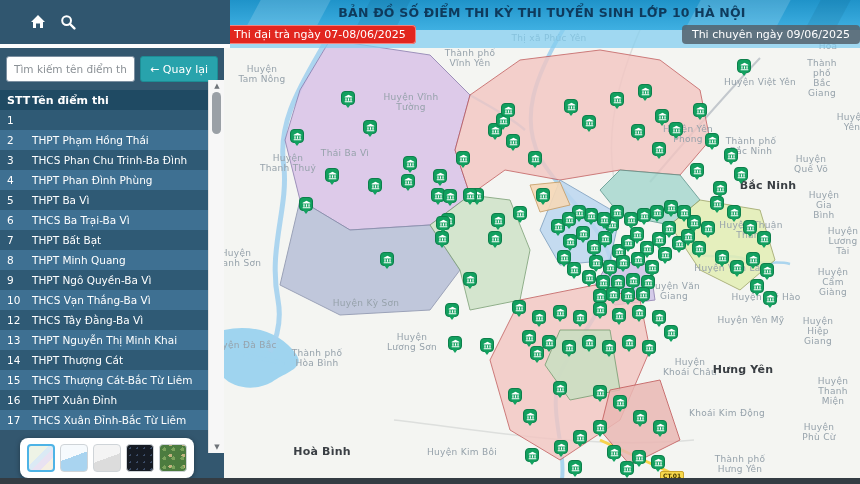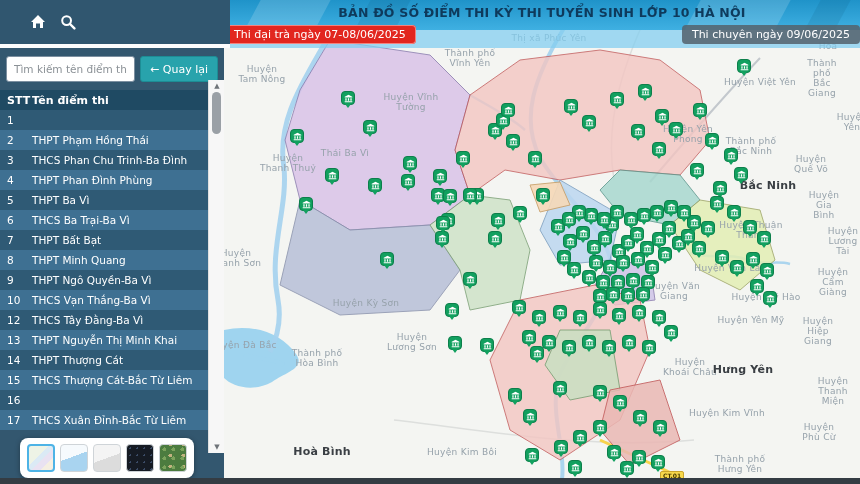--- a/index.html
+++ b/index.html
@@ -148,21 +148,21 @@
         <span class="map-label" style="left: 188px; top: 342px;">Huyện
 Lương Sơn</span>
         <span class="map-label" style="left: 93px; top: 358px;">Thành phố
 Hòa Bình</span>
         <span class="map-label" style="left: 19px; top: 345px;">Huyện Đà Bắc</span>
         <span class="map-label" style="left: 466px; top: 367px;">Huyện
 Khoái Châu</span>
         <span class="map-label bold" style="left: 519px; top: 370px;">Hưng Yên</span>
         <span class="map-label" style="left: 609px; top: 391px;">Huyện
 Thanh Miện</span>
-        <span class="map-label" style="left: 503px; top: 413px;">Huyện Kim Vĩnh</span>
+        <span class="map-label" style="left: 503px; top: 413px;">Khoái Kim Động</span>
         <span class="map-label" style="left: 595px; top: 432px;">Huyện Phù Cừ</span>
         <span class="map-label bold" style="left: 98px; top: 452px;">Hoà Bình</span>
         <span class="map-label" style="left: 208px; top: 452px; margin-left: 30px;">Huyện Kim Bôi</span>
         <span class="map-label" style="left: 516px; top: 464px;">Thành phố
 Hưng Yên</span>
       </div>
     <div id="markers">
         <div class="marker" style="left: 117px; top: 91px;">
           <svg viewBox="0 0 10 10">
             <path fill="#fff" d="M5 .8 L9.2 3.1 V3.9 H.8 V3.1 Z M1.5 4.6 H2.9 V7.4 H1.5 Z M4.3 4.6 H5.7 V7.4 H4.3 Z M7.1 4.6 H8.5 V7.4 H7.1 Z M.8 8 H9.2 V9.2 H.8 Z"></path>
@@ -915,20 +915,21 @@
         <div class="row">
           <span class="col-stt">14</span>
           <span class="col-name">THPT Thượng Cát</span>
         </div>
         <div class="row">
           <span class="col-stt">15</span>
           <span class="col-name">THCS Thượng Cát-Bắc Từ Liêm</span>
         </div>
         <div class="row">
           <span class="col-stt">16</span>
+          <span class="col-name">THPT Xuân Đỉnh</span>
         </div>
         <div class="row">
           <span class="col-stt">17</span>
           <span class="col-name">THCS Xuân Đỉnh-Bắc Từ Liêm</span>
         </div>
       </div>
     <div class="scroll-track">
       <div class="scroll-arrow" style="top:1px;">▲</div>
       <div class="scroll-thumb"></div>
       <div class="scroll-arrow" style="bottom:1px;">▼</div>

